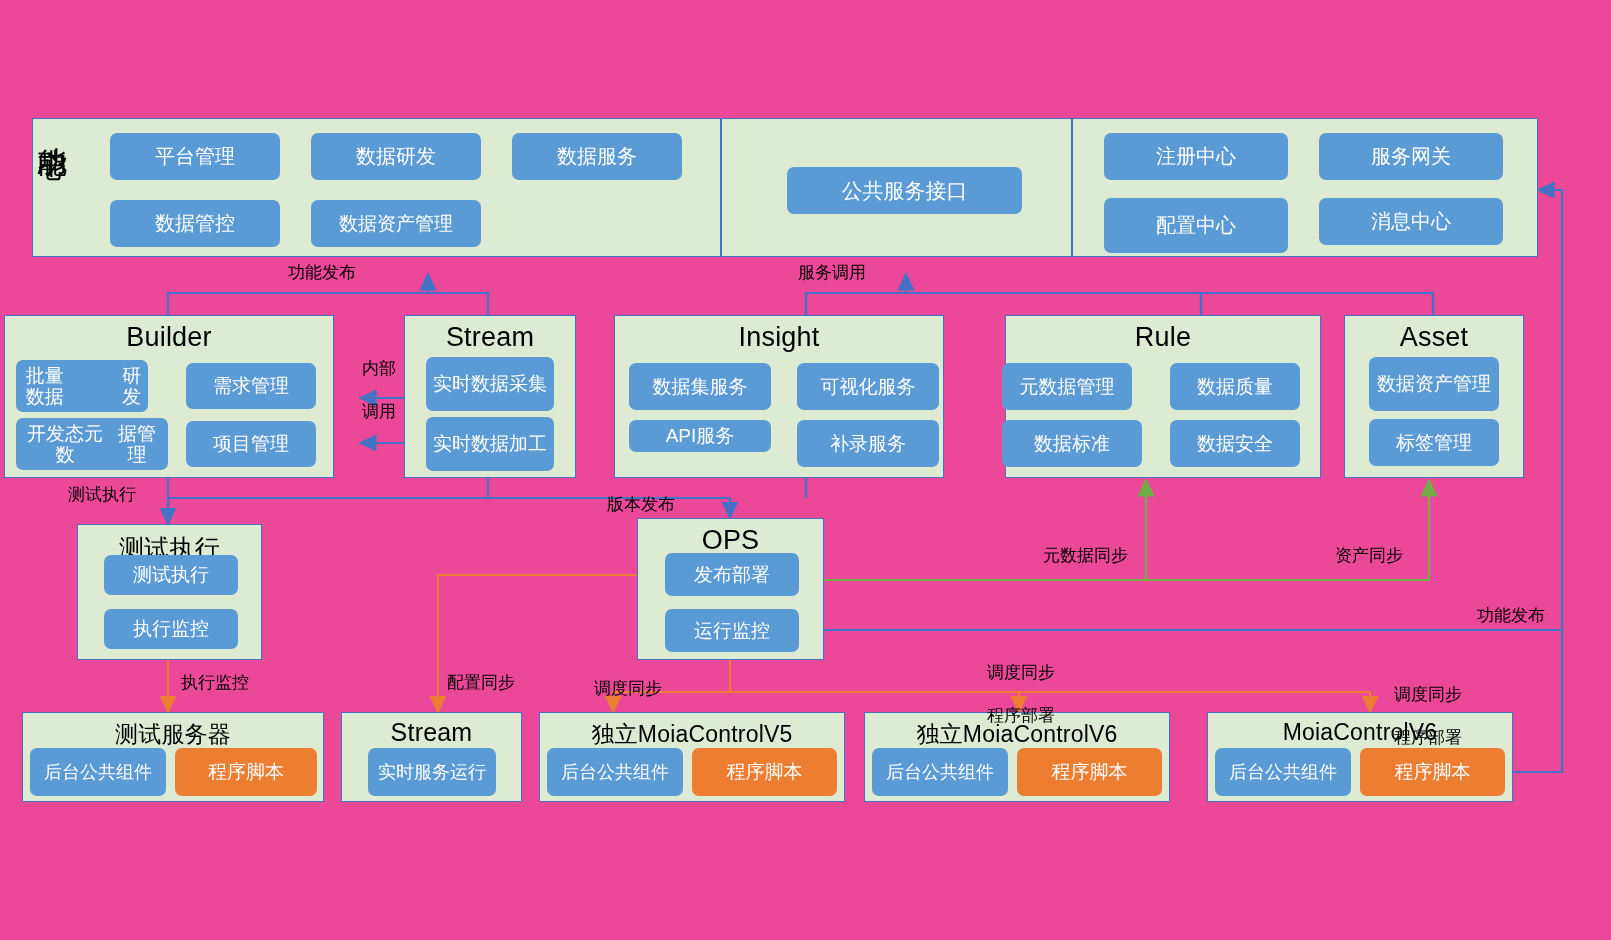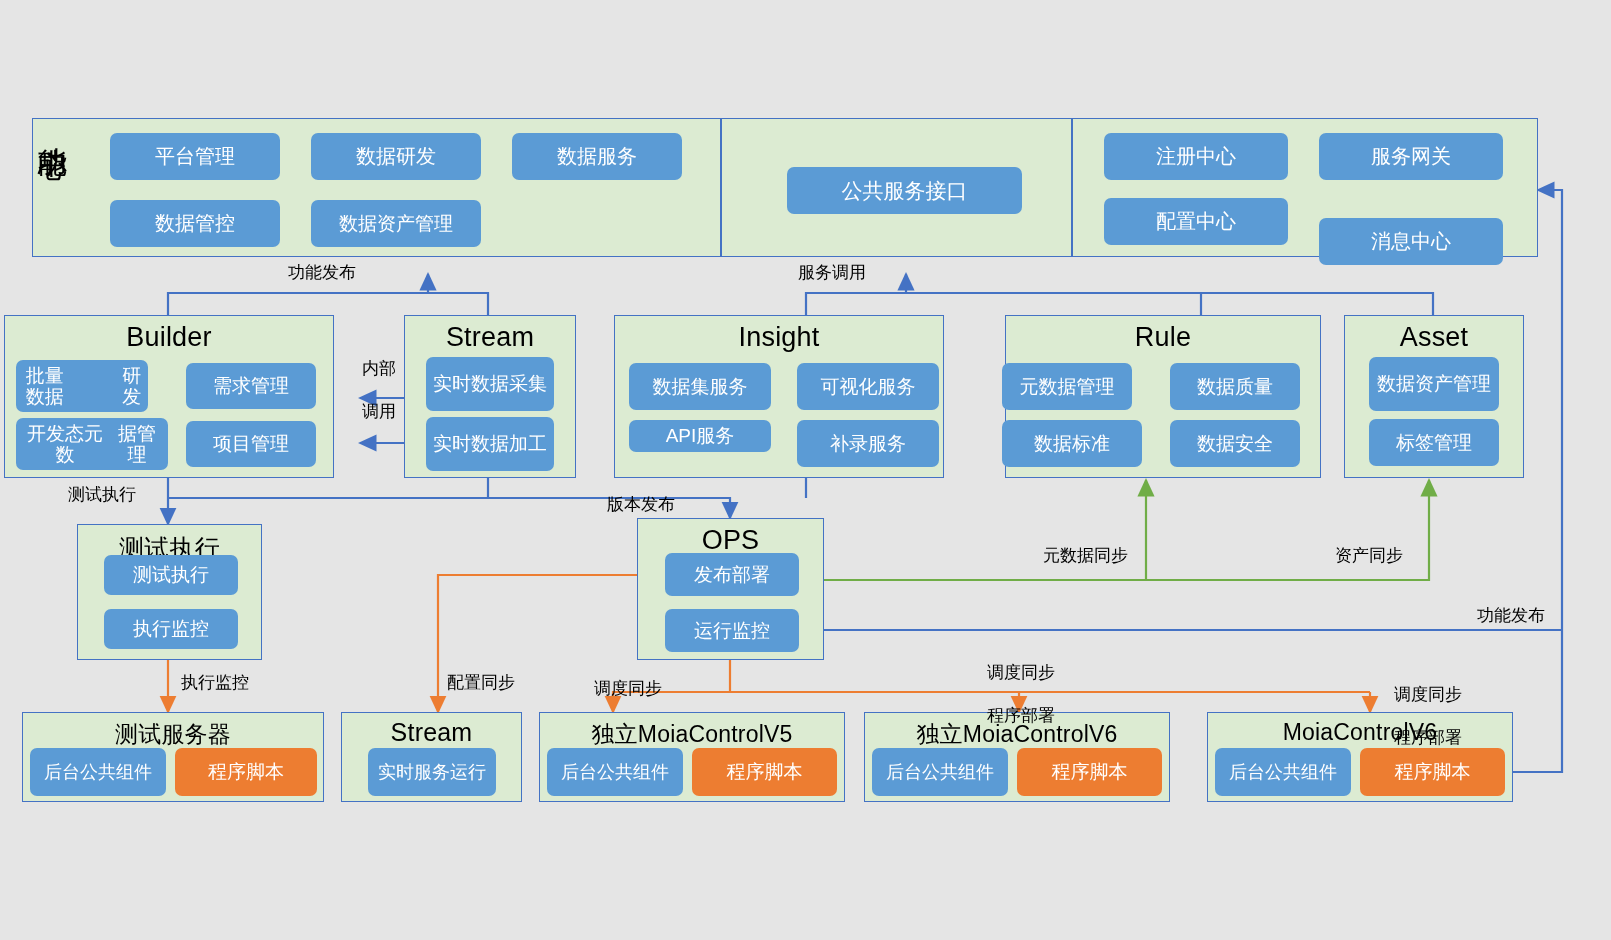--- a/index.html
+++ b/index.html
@@ -1,18 +1,18 @@
 <!DOCTYPE html>
 <html><head>
 <meta charset="utf-8">
 <title>Data Platform Architecture Diagram</title>
 <style>
   html,body{margin:0;padding:0;background:#ffffff;}
   body{font-family:"Liberation Sans","DejaVu Sans",sans-serif;}
-  #canvas{position:relative;width:1611px;height:940px;background:#e5e5e5;overflow:hidden;}
+  #canvas{position:relative;width:1611px;height:940px;background:#ec4899;overflow:hidden;}
   #wires{position:absolute;left:0;top:0;width:1611px;height:940px;pointer-events:none;}
 
   .panel{position:absolute;background:#DCEBD2;border:1.5px solid #4472C4;box-sizing:border-box;}
   .panel-title{
     position:absolute;left:0;right:0;text-align:center;
     color:#000;font-weight:400;letter-spacing:.2px;white-space:nowrap;
   }
   .title-en{font-size:27px;top:6px;}
   .title-cn{font-size:25px;top:7px;}
   .title-sm{font-size:23px;top:6px;}
@@ -104,22 +104,22 @@
   <div class="chip" style="left:110px;top:133px;width:170px;height:47px;">平台管理</div>
   <div class="chip" style="left:311px;top:133px;width:170px;height:47px;">数据研发</div>
   <div class="chip" style="left:512px;top:133px;width:170px;height:47px;">数据服务</div>
   <div class="chip" style="left:110px;top:200px;width:170px;height:47px;">数据管控</div>
   <div class="chip f19" style="left:311px;top:200px;width:170px;height:47px;">数据资产管理</div>
 
   <div class="chip f21" style="left:787px;top:167px;width:235px;height:47px;">公共服务接口</div>
 
   <div class="chip" style="left:1104px;top:133px;width:184px;height:47px;">注册中心</div>
   <div class="chip" style="left:1319px;top:133px;width:184px;height:47px;">服务网关</div>
-  <div class="chip" style="left:1104px;top:198px;width:184px;height:47px;">配置中心</div>
-  <div class="chip" style="left:1319px;top:198px;width:184px;height:47px;margin-top:20px;">消息中心</div>
+  <div class="chip" style="left:1104px;top:198px;width:184px;height:55px;">配置中心</div>
+  <div class="chip" style="left:1319px;top:198px;width:184px;height:47px;">消息中心</div>
 
   <div class="panel" style="left:4px;top:315px;width:330px;height:163px;">
     <div class="panel-title title-en">Builder</div>
   </div>
   <div class="chip f19" style="left:16px;top:360px;width:132px;height:52px;gap:25px;">
     <span>批量数据</span>
       <br>
     <span>研发</span>
   </div>
   <div class="chip f19" style="left:186px;top:363px;width:130px;height:46px;">需求管理</div>

